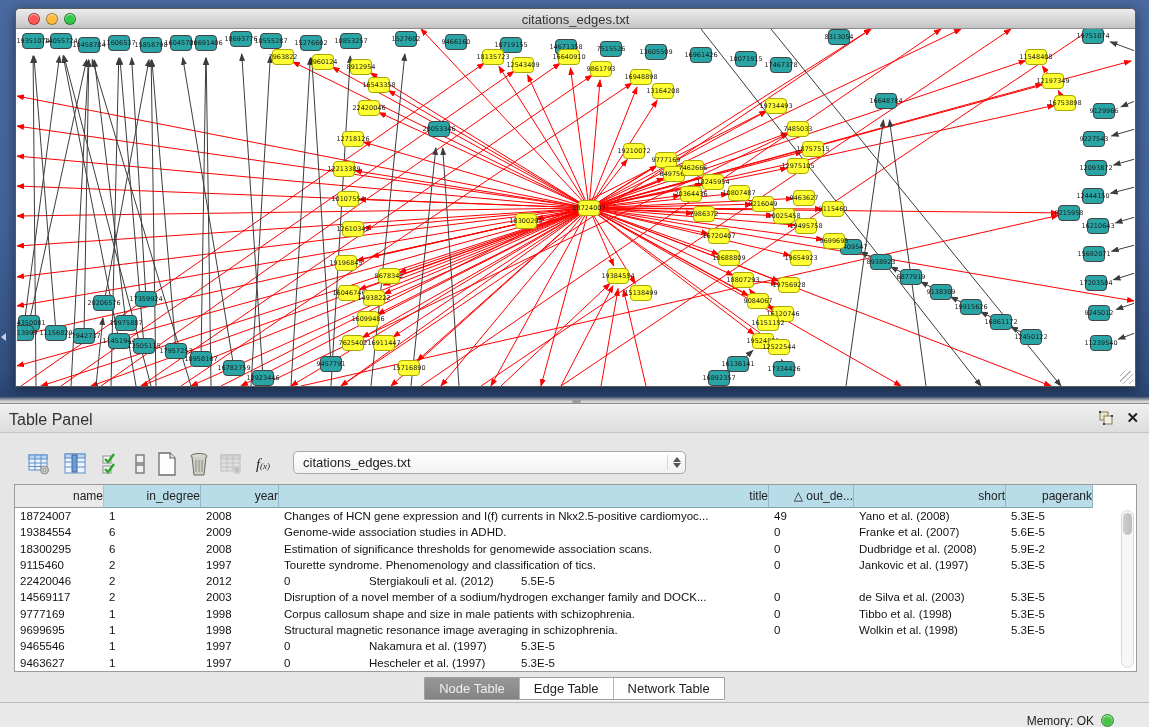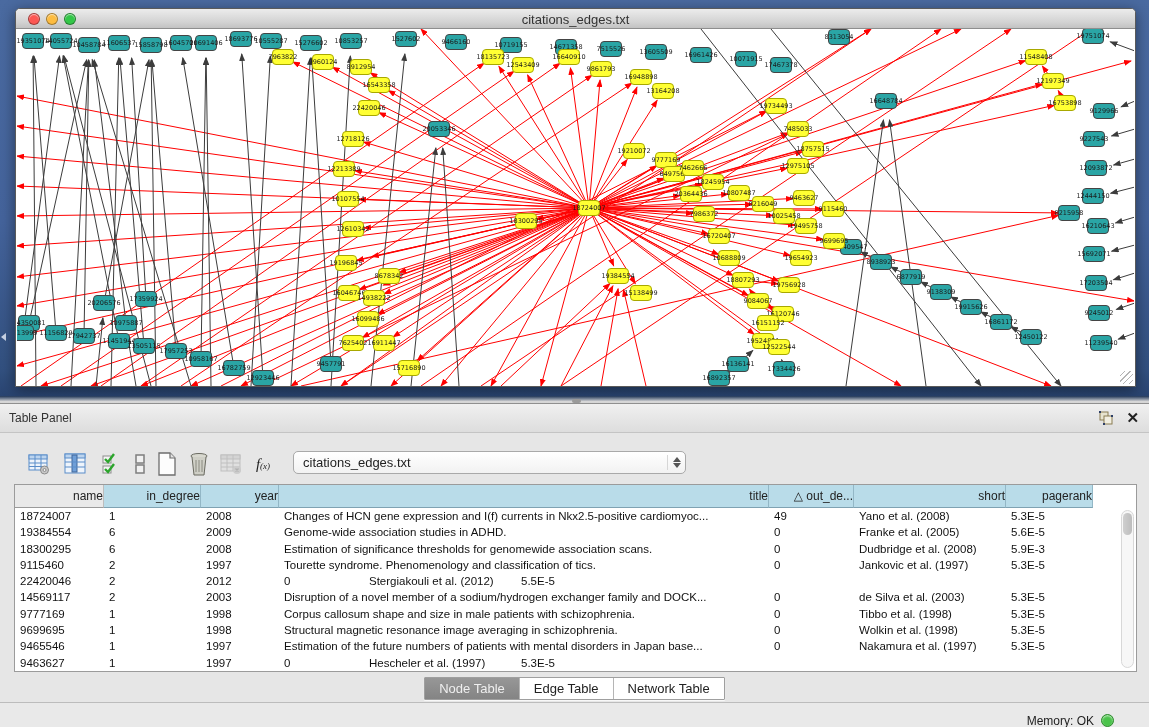--- a/index.html
+++ b/index.html
@@ -33,21 +33,21 @@
   .splitter { position:absolute; left:0; top:396px; width:1149px; height:8px;
               background:linear-gradient(180deg,#1f3557,#d9d9d9 70%,#d0d0d0); }
   .splitter .knob { position:absolute; left:572px; top:3px; width:9px; height:4px;
                     background:#9a9a9a; border-radius:2px; }
 
   
   .table-panel { position:absolute; left:0; top:403px; width:1149px; height:299px;
                  background:#e6e6e6; border-top:1px solid #8f8f8f; }
   .panel-header { height:29px; background:linear-gradient(180deg,#f0f0f0,#dddddd);
                   border-bottom:1px solid #c4c4c4; position:relative; }
-  .panel-title { position:absolute; left:9px; top:7px; font-size:12px; color:#333; }
+  .panel-title { position:absolute; left:9px; top:7px; font-size:16px; color:#333; }
   .panel-header .hdr-icons { position:absolute; right:10px; top:5px; display:flex; gap:12px; align-items:center; }
   .x-icon { font-size:15px; font-weight:bold; color:#222; line-height:17px; cursor:default; }
 
   .toolbar { position:absolute; left:8px; top:29px; width:1149px; height:48px; }
   .tool-btn { position:absolute; top:18px; width:26px; height:26px; display:flex;
               align-items:center; justify-content:center; }
   .fx { font-size:15px; font-style:italic; font-family:"Liberation Serif", serif; color:#222; }
   .fx small { font-size:9px; font-style:italic; }
   .combo { position:absolute; left:285px; top:18px; width:393px; height:23px;
            background:linear-gradient(180deg,#ffffff,#f2f2f2);
@@ -631,31 +631,31 @@
             <div class="td c4">49</div>
             <div class="td c5">Yano et al. (2008)</div>
             <div class="td c6">5.3E-5</div>
           </div>
           <div class="tr">
             <div class="td c0">19384554</div>
             <div class="td c1">6</div>
             <div class="td c2">2009</div>
             <div class="td c3">Genome-wide association studies in ADHD.</div>
             <div class="td c4">0</div>
-            <div class="td c5">Franke et al. (2005)</div>
+            <div class="td c5">Franke et al. (2007)</div>
             <div class="td c6">5.6E-5</div>
           </div>
           <div class="tr">
             <div class="td c0">18300295</div>
             <div class="td c1">6</div>
             <div class="td c2">2008</div>
             <div class="td c3">Estimation of significance thresholds for genomewide association scans.</div>
             <div class="td c4">0</div>
             <div class="td c5">Dudbridge et al. (2008)</div>
-            <div class="td c6">5.9E-3</div>
+            <div class="td c6">5.9E-2</div>
           </div>
           <div class="tr">
             <div class="td c0">9115460</div>
             <div class="td c1">2</div>
             <div class="td c2">1997</div>
             <div class="td c3">Tourette syndrome. Phenomenology and classification of tics.</div>
             <div class="td c4">0</div>
             <div class="td c5">Jankovic et al. (1997)</div>
             <div class="td c6">5.3E-5</div>
           </div>
@@ -691,21 +691,20 @@
             <div class="td c2">1998</div>
             <div class="td c3">Structural magnetic resonance image averaging in schizophrenia.</div>
             <div class="td c4">0</div>
             <div class="td c5">Wolkin et al. (1998)</div>
             <div class="td c6">5.3E-5</div>
           </div>
           <div class="tr">
             <div class="td c0">9465546</div>
             <div class="td c1">1</div>
             <div class="td c2">1997</div>
-            <div class="td c3">Estimation of the future numbers of patients with mental disorders in Japan base...</div>
             <div class="td c4">0</div>
             <div class="td c5">Nakamura et al. (1997)</div>
             <div class="td c6">5.3E-5</div>
           </div>
           <div class="tr">
             <div class="td c0">9463627</div>
             <div class="td c1">1</div>
             <div class="td c2">1997</div>
             <div class="td c4">0</div>
             <div class="td c5">Hescheler et al. (1997)</div>

